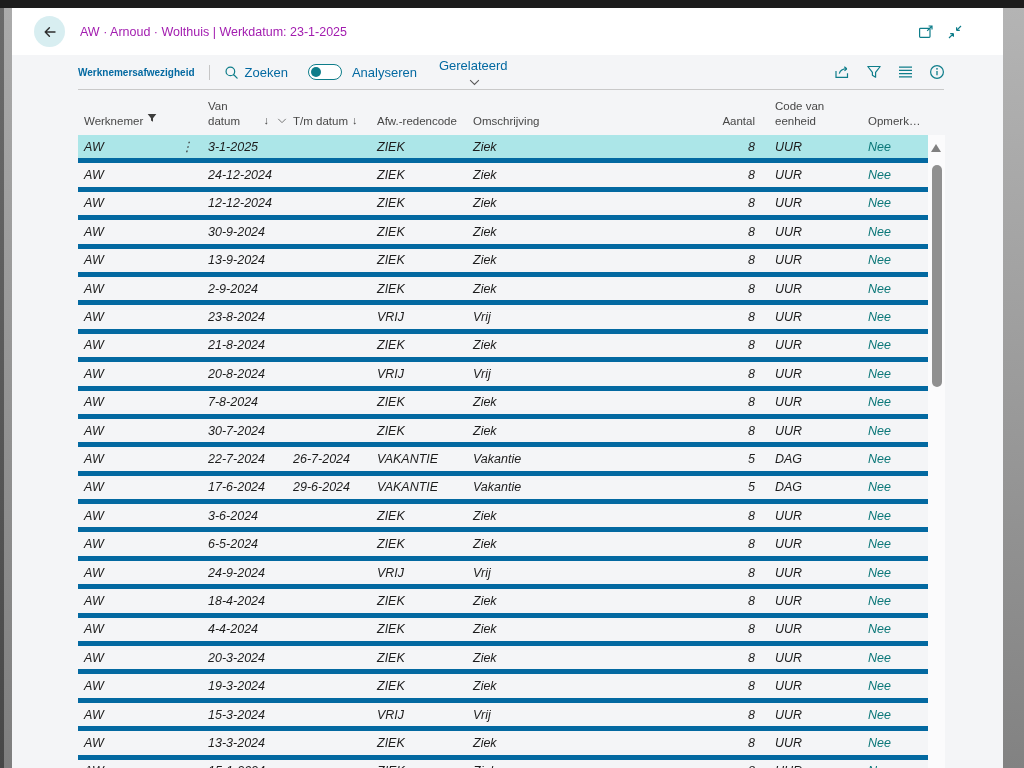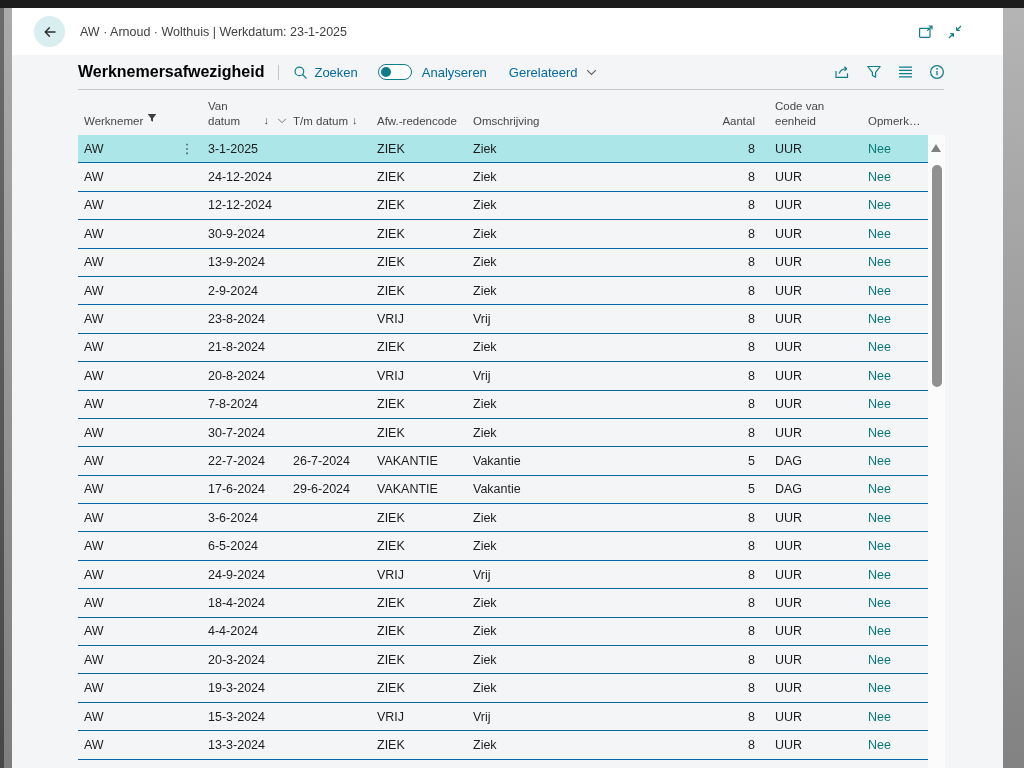--- a/index.html
+++ b/index.html
@@ -20,29 +20,29 @@
 
   
   .app { position: absolute; left: 12px; top: 8px; width: 991px; height: 760px;
     background: #f4f5f7; overflow: hidden; }
 
   
   .titlebar { position: absolute; left: 0; top: 0; width: 100%; height: 47px;
     background: #ffffff; display: flex; align-items: center; padding: 0 40px 0 22px; }
   .back-btn { width: 31px; height: 31px; border-radius: 50%; background: #d8eef1;
     display: flex; align-items: center; justify-content: center; flex: none; cursor: pointer; }
-  .window-title { margin-left: 15px; font-size: 12.5px; color: #404040; flex: 1;
+  .window-title { margin-left: 15px; font-size: 12.5px; color: #a21caf; flex: 1;
     white-space: nowrap; overflow: hidden; }
   .titlebar-icons { display: flex; align-items: center; gap: 13px; color: var(--accent, #0e7d8a); }
   .titlebar-icons svg { display: block; cursor: pointer; }
 
   
   .toolbar { position: absolute; left: 0; top: 47px; width: 100%; height: 34px;
     display: flex; align-items: center; padding-left: 66px; }
-  .toolbar-caption { font-size: 16px; font-weight: bold; color: #000000; white-space: nowrap; }
+  .toolbar-caption { font-size: 10px; font-weight: bold; color: #0369a1; white-space: nowrap; }
   .tb-divider { width: 1px; height: 15px; background: #c6c6c6; margin: 0 14px; }
   .tb-item { display: flex; align-items: center; gap: 6px; font-size: 13px; color: #0369a1;
     cursor: pointer; white-space: nowrap; }
   .tb-item svg { display: block; }
   .tb-search { color: #0369a1; }
   .tb-search .icon { color: var(--accent, #0e7d8a); }
   .toggle { width: 34px; height: 16px; border: 1px solid var(--accent, #0e7d8a); border-radius: 9px;
     background: #ffffff; position: relative; margin-left: 20px; margin-right: 2px; cursor: pointer; flex: none; }
   .toggle .knob { position: absolute; left: 2px; top: 2px; width: 10px; height: 10px;
     border-radius: 50%; background: var(--accent, #0e7d8a); }
@@ -60,21 +60,21 @@
     gap: 4px; line-height: 1.25; cursor: pointer; }
   .th-handle { cursor: default; }
   .th-aantal { justify-content: flex-end; padding-right: 6px; }
   .th-code { padding-left: 14px; }
   .th-code span { display: block; max-width: 62px; }
   .sort { font-size: 11px; color: #474747; }
   .th .chev-sm { color: #666; margin-left: 4px; margin-bottom: 1px; }
   .filter-funnel { margin-bottom: 2px; }
 
   .tbody { position: absolute; left: 0; top: 127px; width: 100%; height: 633px; overflow: hidden; }
-  .tr { height: 28.4px; border-bottom: 1px solid #0369a1; align-items: center; cursor: pointer; }
+  .tr { height: 28.4px; border-bottom: 5px solid #0369a1; align-items: center; cursor: pointer; font-style: italic; }
   .tr.selected { background: var(--selected-row, #ace6e8); }
   .td { font-size: 12.5px; color: #1d1d1d; padding-left: 6px; white-space: nowrap; overflow: hidden; }
   .td-handle { color: #3c3c3c; font-size: 13px; text-align: center; padding-left: 0; }
   .td-aantal { text-align: right; padding-right: 6px; padding-left: 0; }
   .td-code { padding-left: 14px; }
   .td-opmerk .cellv { color: var(--link, #0b7778); }
   .tr.selected .td-werknemer .cellv,
   .tr.selected .td-afw .cellv,
   .tr.selected .td-code .cellv { border-bottom: 1px dashed #2a2a2a; padding-bottom: 1px; }
 
@@ -127,21 +127,21 @@
         </svg>
       </span>
       <span>Zoeken</span>
     </span>
     <span class="toggle">
       <span class="knob"></span>
     </span>
     <span class="tb-item" style="margin-left:8px;">
       <span>Analyseren</span>
     </span>
-    <span class="tb-item" style="margin-left:22px;">
+    <span class="tb-item" style="margin-left:22px;flex-direction:column;">
       <span>Gerelateerd</span>
       <span class="chev">
         <svg width="11" height="7" viewBox="0 0 12 8">
             <path d="M1 1.2 L6 6.2 L11 1.2" fill="none" stroke="currentColor" stroke-width="1.2"></path>
           </svg>
       </span>
     </span>
     <span class="toolbar-right">
       <svg width="18" height="16" viewBox="0 0 18 16">
         <path d="M3 7 v6.3 h11.5 V9.2" fill="none" stroke="currentColor" stroke-width="1.2"></path>

